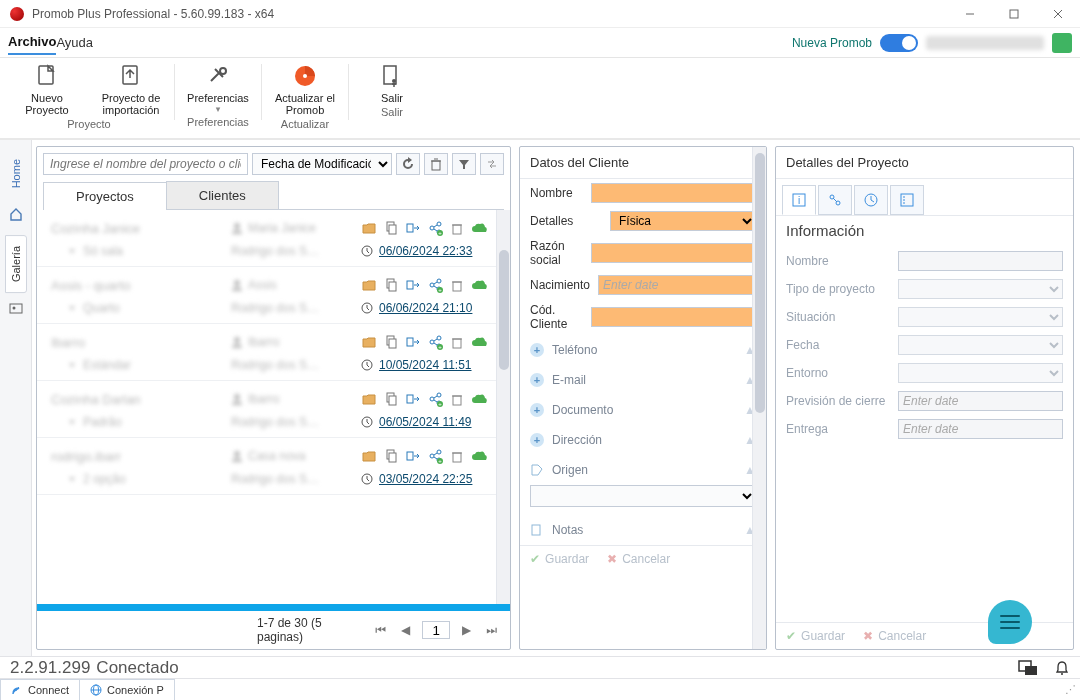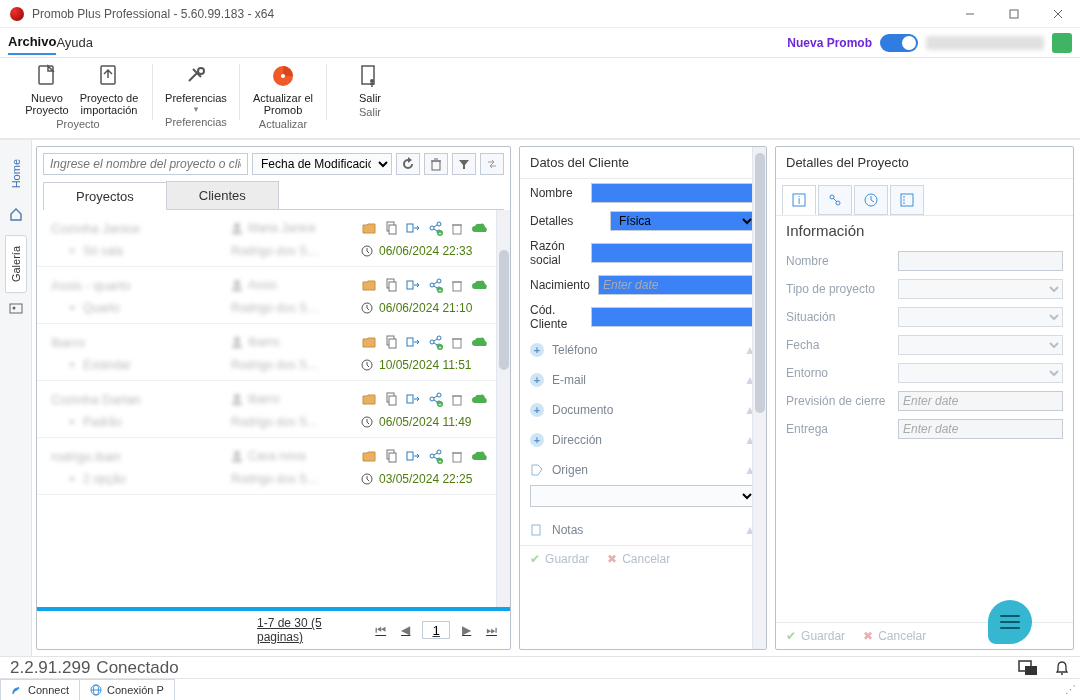--- a/index.html
+++ b/index.html
@@ -15,21 +15,21 @@
   .menubar .mitem { font-size:13px; padding:4px 0; cursor:default;}
   .menubar .mitem.active { font-weight:700; color:#111; border-bottom:2px solid #3b8ede; }
   .menubar .right { margin-left:auto; display:flex; align-items:center; gap:8px;}
   .toggle { width:38px; height:18px; background:#2f7de0; border-radius:10px; position:relative;}
   .toggle::after { content:""; position:absolute; right:2px; top:2px; width:14px; height:14px; background:#fff; border-radius:50%;}
   .userblur { width:118px; height:14px; background:#e0e0e0; filter:blur(2px); border-radius:3px;}
   .avatar { width:20px; height:20px; background:#3fb462; border-radius:3px;}
   
   .ribbon { height:82px; border-bottom:2px solid #e8e8e8; display:flex; padding:4px 8px 0 8px; gap:2px;}
   .rgroup { display:flex; flex-direction:column; align-items:center; padding:0 8px;}
-  .rgroup .items { display:flex; gap:0;}
+  .rgroup .items { display:flex; gap:22px;}
   .rbtn { display:flex; flex-direction:column; align-items:center; width:62px; text-align:center; font-size:11px; color:#222; cursor:default;}
   .rbtn .ricon { width:28px; height:28px; margin-bottom:2px; display:flex; align-items:center; justify-content:center;}
   .rgroup .glabel { font-size:11px; color:#666; margin-top:2px;}
   .vrule { width:1px; background:#e6e6e6; margin:2px 2px 18px 2px;}
   
   .body { display:flex; height:calc(700px - 28px - 30px - 82px - 22px - 22px);}
   .siderail { width:32px; background:#f5f6f8; border-right:1px solid #e2e3e7; display:flex; flex-direction:column; align-items:center; padding-top:8px; gap:2px;}
   .railtab { writing-mode:vertical-rl; transform:rotate(180deg); font-size:11px; padding:10px 4px; color:#3b6fb5; cursor:default; border:1px solid transparent; border-radius:3px 0 0 3px;}
   .railtab.sel { background:#fff; border-color:#d0d5de; color:#333; }
   .rail-icon { width:18px; height:18px; margin-top:4px; display:flex; align-items:center; justify-content:center;}
@@ -50,30 +50,30 @@
   .projrow { border-bottom:1px solid #eef0f3; padding:10px 10px 8px 14px; }
   .projrow .r1 { display:flex; align-items:center; }
   .blurtxt { color:#bbb; filter:blur(2px); }
   .projrow .r1 .name { flex:0 0 180px; font-size:13px;}
   .projrow .r1 .owner { flex:0 0 130px; font-size:12px; display:flex; align-items:center; gap:5px;}
   .projrow .r1 .icons { display:flex; gap:6px;}
   .ricon-s { width:16px; height:16px; display:flex; align-items:center; justify-content:center;}
   .projrow .r2 { display:flex; align-items:center; margin-top:8px;}
   .projrow .r2 .sub { flex:0 0 180px; padding-left:16px; display:flex; align-items:center; gap:6px;}
   .projrow .r2 .by  { flex:0 0 130px; font-size:12px;}
-  .projrow .r2 .date{ display:flex; align-items:center; gap:6px; font-size:12px; color:#4d7c0f;}
-  .pager { border-top:4px solid #0ea5e9; padding:5px 10px; display:flex; align-items:center; justify-content:flex-end; gap:8px; font-size:12px;text-decoration:underline;}
+  .projrow .r2 .date{ display:flex; align-items:center; gap:6px; font-size:12px; color:#0c4a6e;text-decoration:underline;}
+  .pager { border-top:7px solid #0ea5e9; padding:5px 10px; display:flex; align-items:center; justify-content:flex-end; gap:8px; font-size:12px;}
   .pager .lbl { margin-right:auto; margin-left:210px;}
   .pgbtn { width:18px; height:18px; display:flex; align-items:center; justify-content:center; color:#777; cursor:default;}
   .pgnum { width:28px; height:18px; border:1px solid #c4ccd8; text-align:center;}
   
   .phead { padding:8px 10px; font-size:13px; color:#333; border-bottom:1px solid #e6e9ee;}
   .formrow { display:flex; align-items:center; padding:4px 10px; gap:8px;}
   .formrow label { width:72px; font-size:12px; color:#333;}
-  .formrow input, .formrow select { flex:1; height:20px; border:1px solid #c4ccd8; font-size:12px; padding:0 4px; background:#3b82f6;}
+  .formrow input, .formrow select { flex:1; height:20px; border:1px solid #c4ccd8; font-size:12px; padding:0 4px; background:#fdba74;}
   .formrow input::placeholder { color:#aaa; font-style:italic;}
   .collap { padding:8px 10px; display:flex; align-items:center; gap:8px; font-size:12px; color:#7a8594;}
   .collap .plus { width:14px; height:14px; border-radius:50%; background:#cfe5f6; display:flex; align-items:center; justify-content:center; color:#5a94c8; font-weight:bold; font-size:11px;}
   .collap .tag { width:14px; height:14px; display:flex; align-items:center; justify-content:center;}
   .collap .chev { margin-left:auto; color:#cdd6e2;}
   .collap select { flex:1; height:22px; border:1px solid #c4ccd8; background:#fafbfc;}
   .pactions { border-top:1px solid #e6e9ee; padding:6px 10px; display:flex; gap:18px;}
   .pactions .act { display:flex; align-items:center; gap:5px; color:#b7c0cb; font-size:12px;}
   
   .dtabs { display:flex; gap:2px; padding:6px 6px 0 6px; border-bottom:1px solid #e6e9ee;}
@@ -121,21 +121,21 @@
         <line x1="1" y1="1" x2="9" y2="9" stroke="#666"></line>
         <line x1="9" y1="1" x2="1" y2="9" stroke="#666"></line>
       </svg>
     </div>
 </div>
 
 <div class="menubar">
   <div class="mitem active">Archivo</div>
   <div class="mitem">Ayuda</div>
   <div class="right">
-    <span style="font-size:12px;color:#6d28d9;font-weight:bold;">Nueva Promob</span>
+    <span style="font-size:12px;color:#0f766e;">Nueva Promob</span>
     <div class="toggle"></div>
     <div class="userblur"></div>
     <div class="avatar"></div>
   </div>
 </div>
 
 <div class="ribbon">
   <div class="rgroup">
     <div class="items">
       <div class="rbtn">

